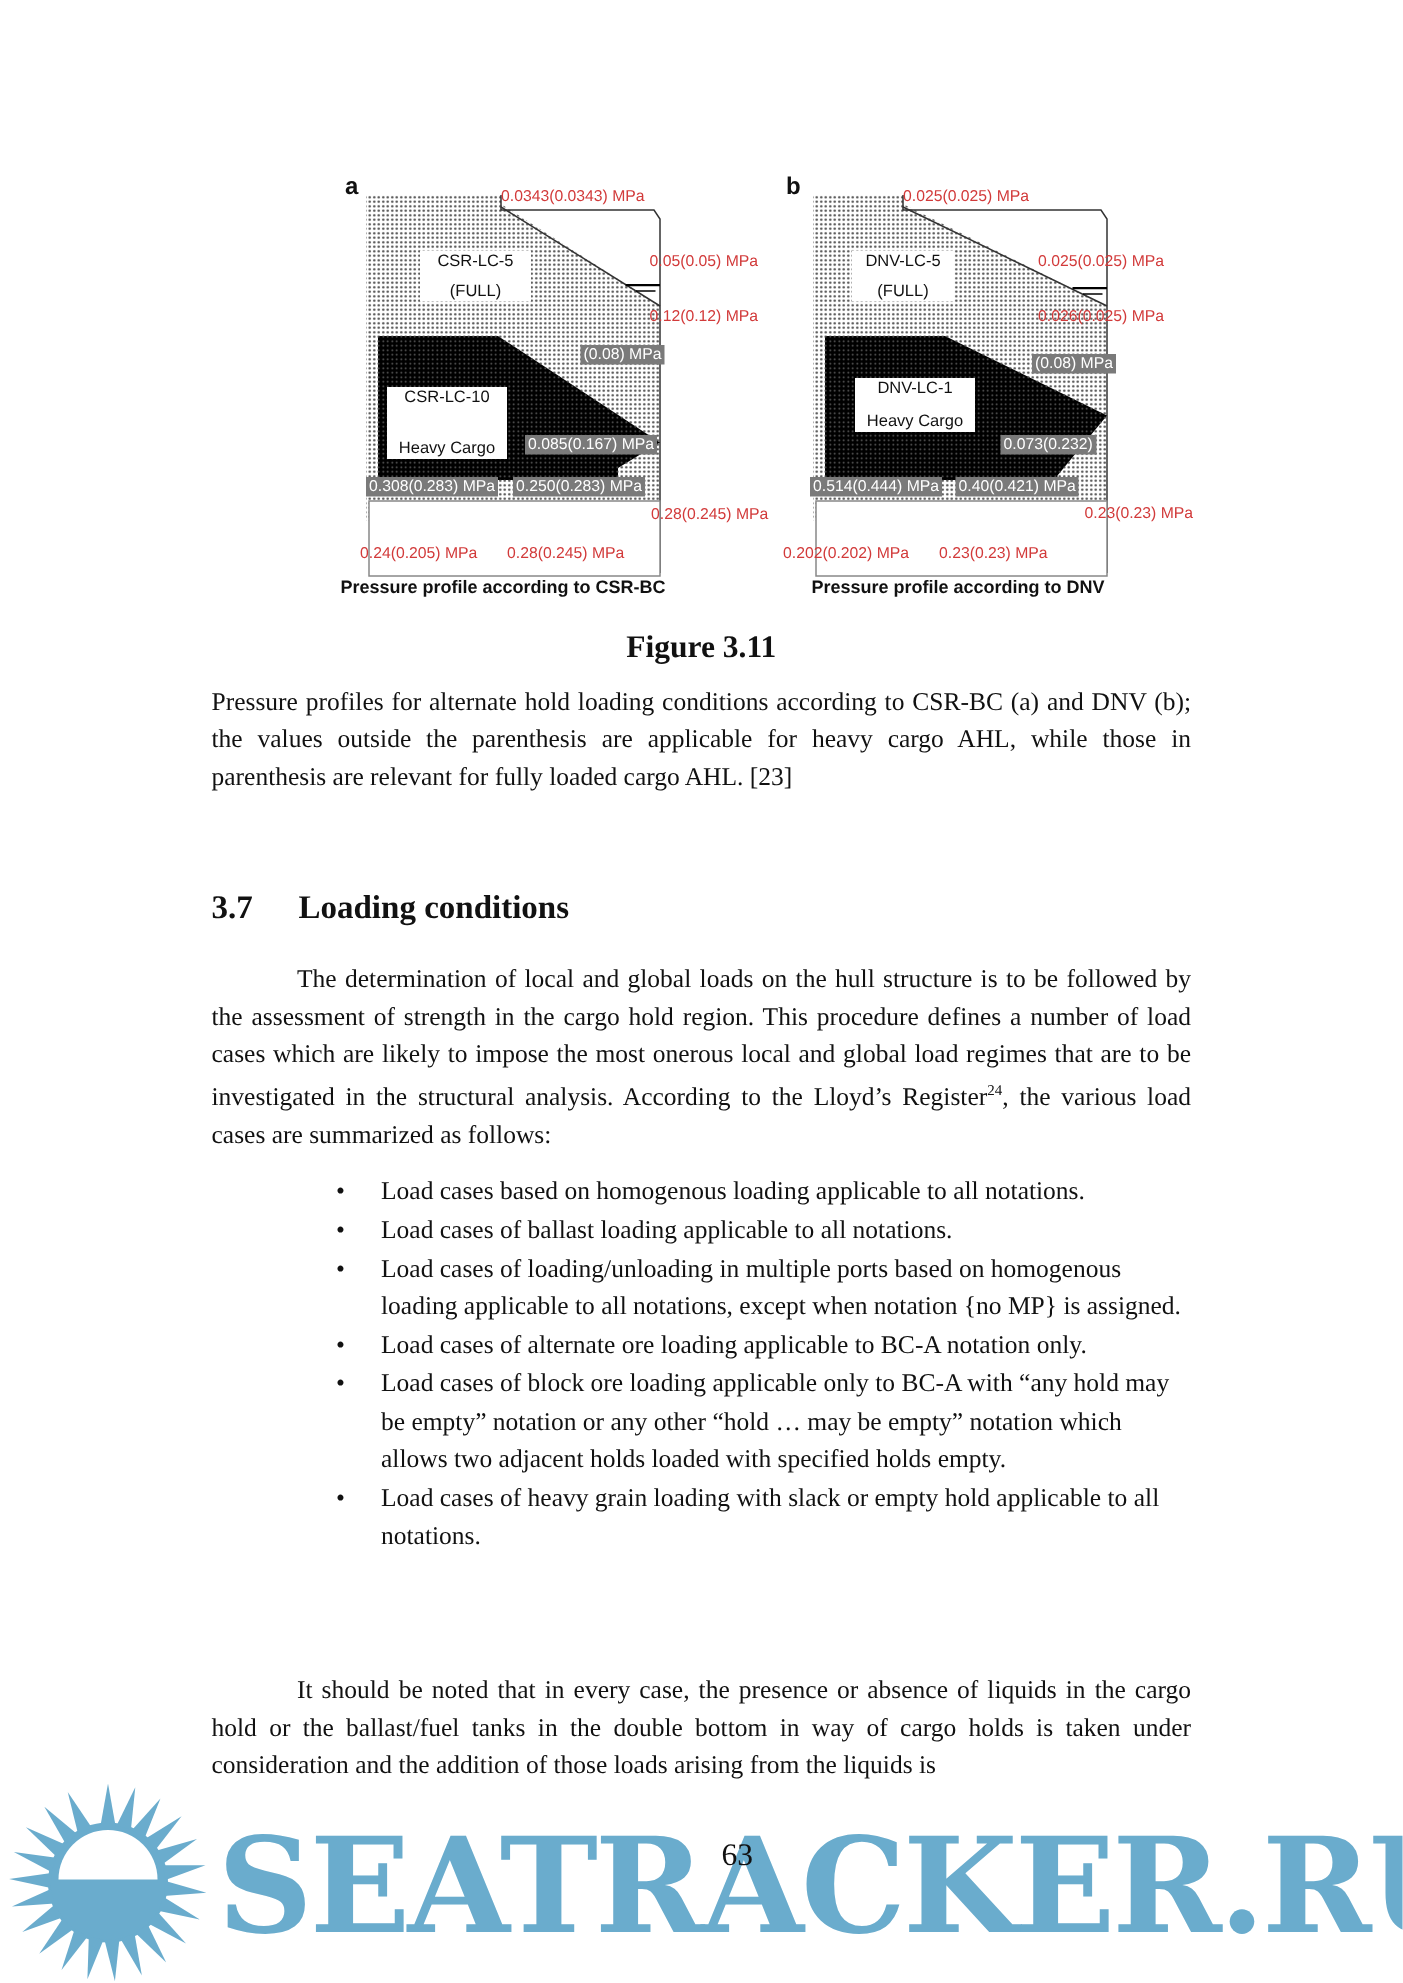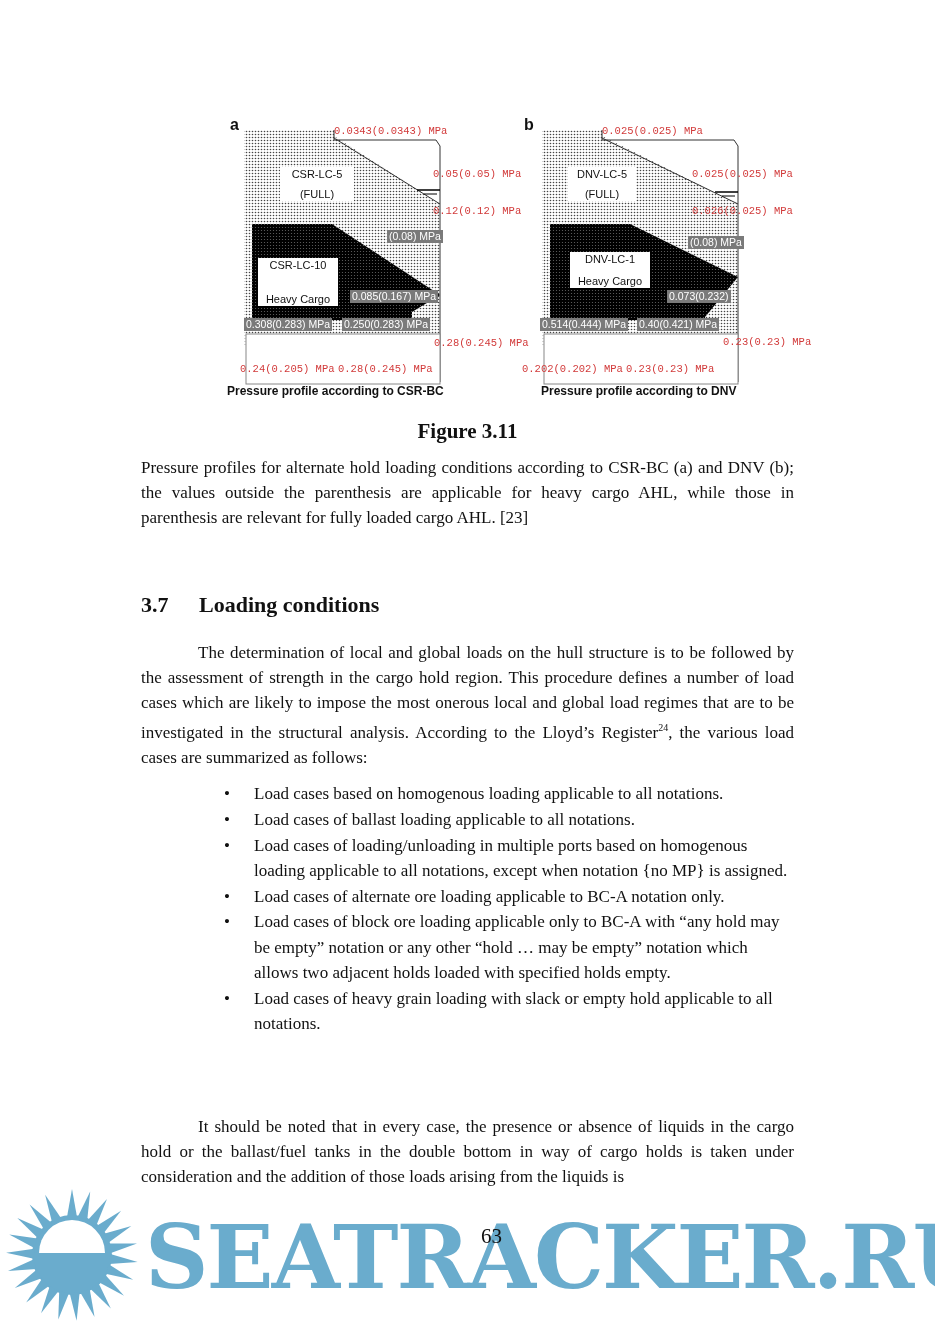--- a/index.html
+++ b/index.html
@@ -1,20 +1,20 @@
 <!DOCTYPE html>
 <html><head>
 <meta charset="utf-8">
 <style>
   html, body { margin:0; padding:0; background:#fff; }
   body { width:935px; height:1322px; position:relative; overflow:hidden; font-family:"Liberation Serif", serif; color:#111; }
   .abs { position:absolute; }
   .fig { position:absolute; left:220px; top:112px; width:580px; height:290px; }
   .panel-letter { position:absolute; font-family:"Liberation Sans", sans-serif; font-weight:bold; font-size:16px; }
-  .red { color:#d23a3a; font-family:Liberation Mono, monospace; font-size:10.5px; position:absolute; white-space:nowrap; }
+  .red { color:#d23a3a; font-family:Liberation Sans, sans-serif; font-size:10.5px; position:absolute; white-space:nowrap; }
   .grey { background:#7a7a7a; color:#fff; font-family:"Liberation Sans", sans-serif; font-size:10.5px; position:absolute; padding:0 2px; white-space:nowrap; line-height:13px; }
   .box { position:absolute; background:#fff; font-family:"Liberation Sans", sans-serif; font-size:11px; text-align:center; line-height:14px; display:flex; flex-direction:column; justify-content:space-between; }
   .figtitle { position:absolute; font-family:"Liberation Sans", sans-serif; font-weight:bold; font-size:12px; white-space:nowrap; }
   .caption-title { position:absolute; left:0; width:935px; top:419px; text-align:center; font-weight:bold; font-size:21px; }
   .para { position:absolute; left:141px; width:653px; font-size:17px; line-height:25px; text-align:justify; }
   .h2 { position:absolute; left:141px; top:592px; font-weight:bold; font-size:22px; }
   .h2 .num { display:inline-block; width:58px; }
   ul.bullets { position:absolute; left:224px; top:781px; width:570px; margin:0; padding:0; list-style:none; font-size:17px; line-height:25.3px; }
   ul.bullets li { position:relative; padding-left:30px; margin-bottom:0.5px; }
   ul.bullets li::before { content:"•"; position:absolute; left:0; top:0; }

